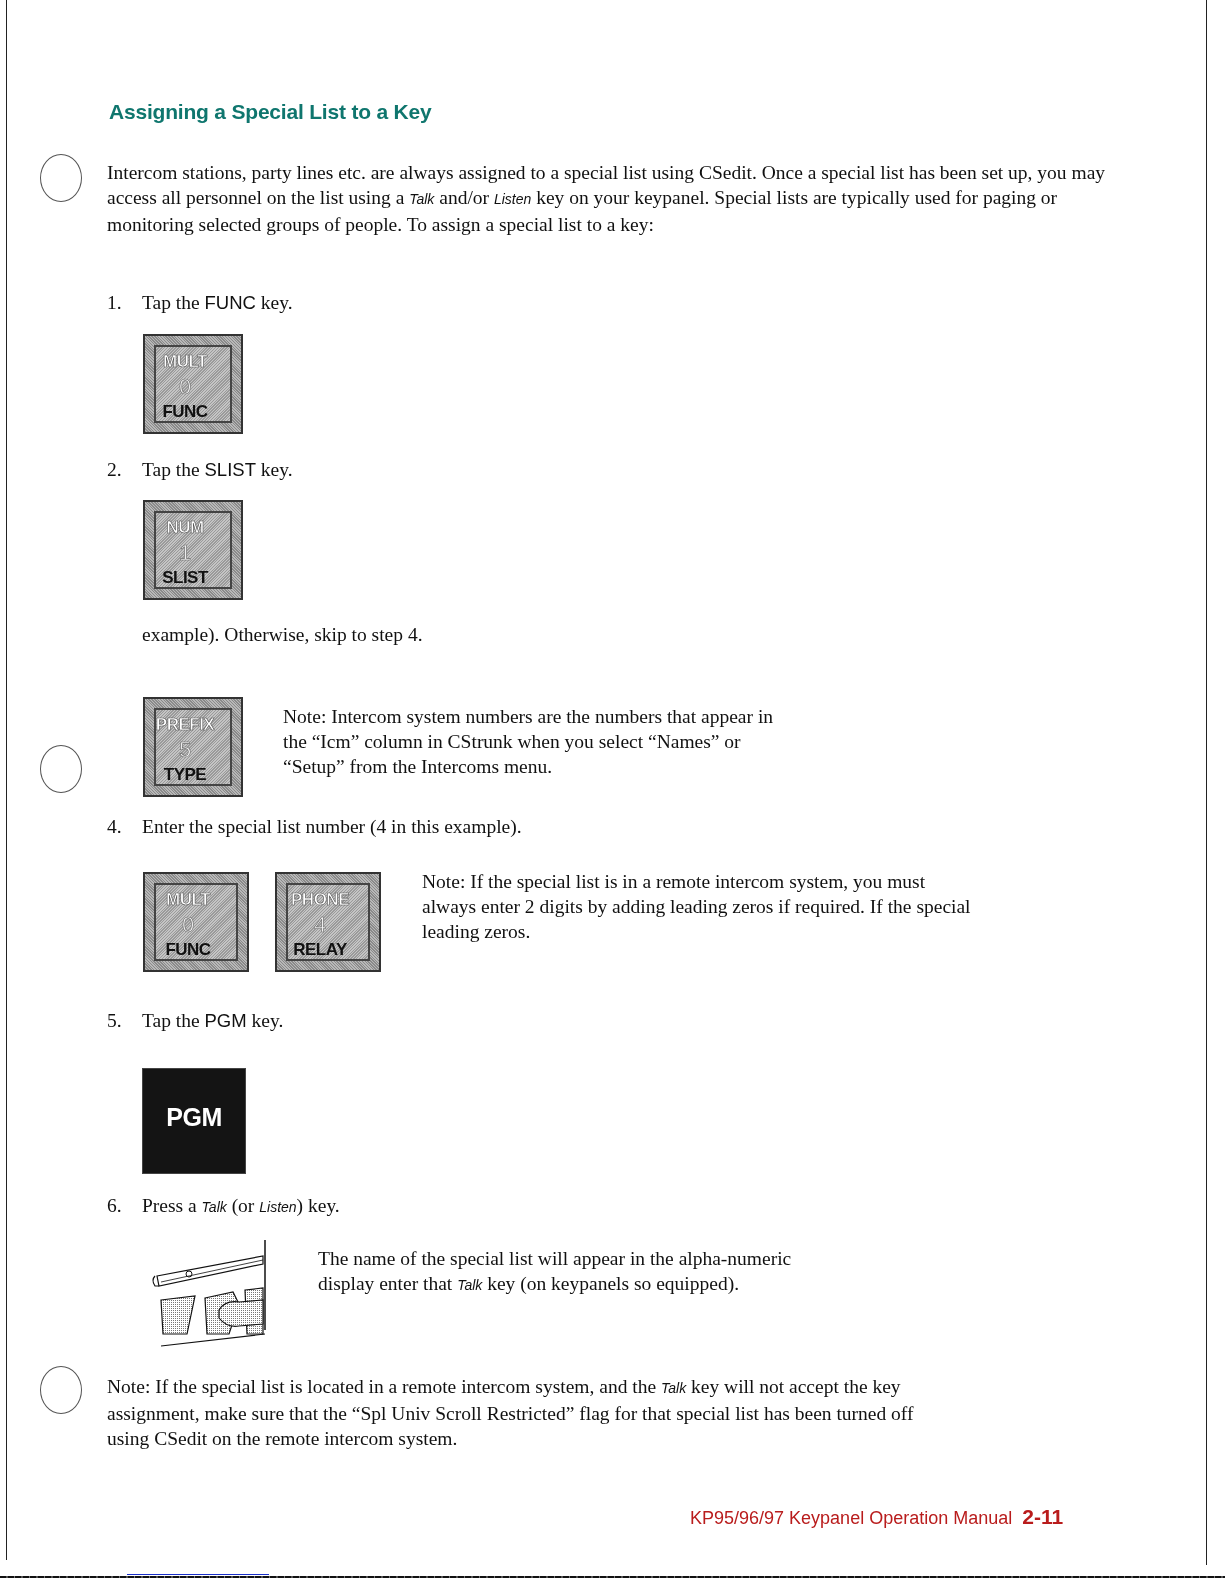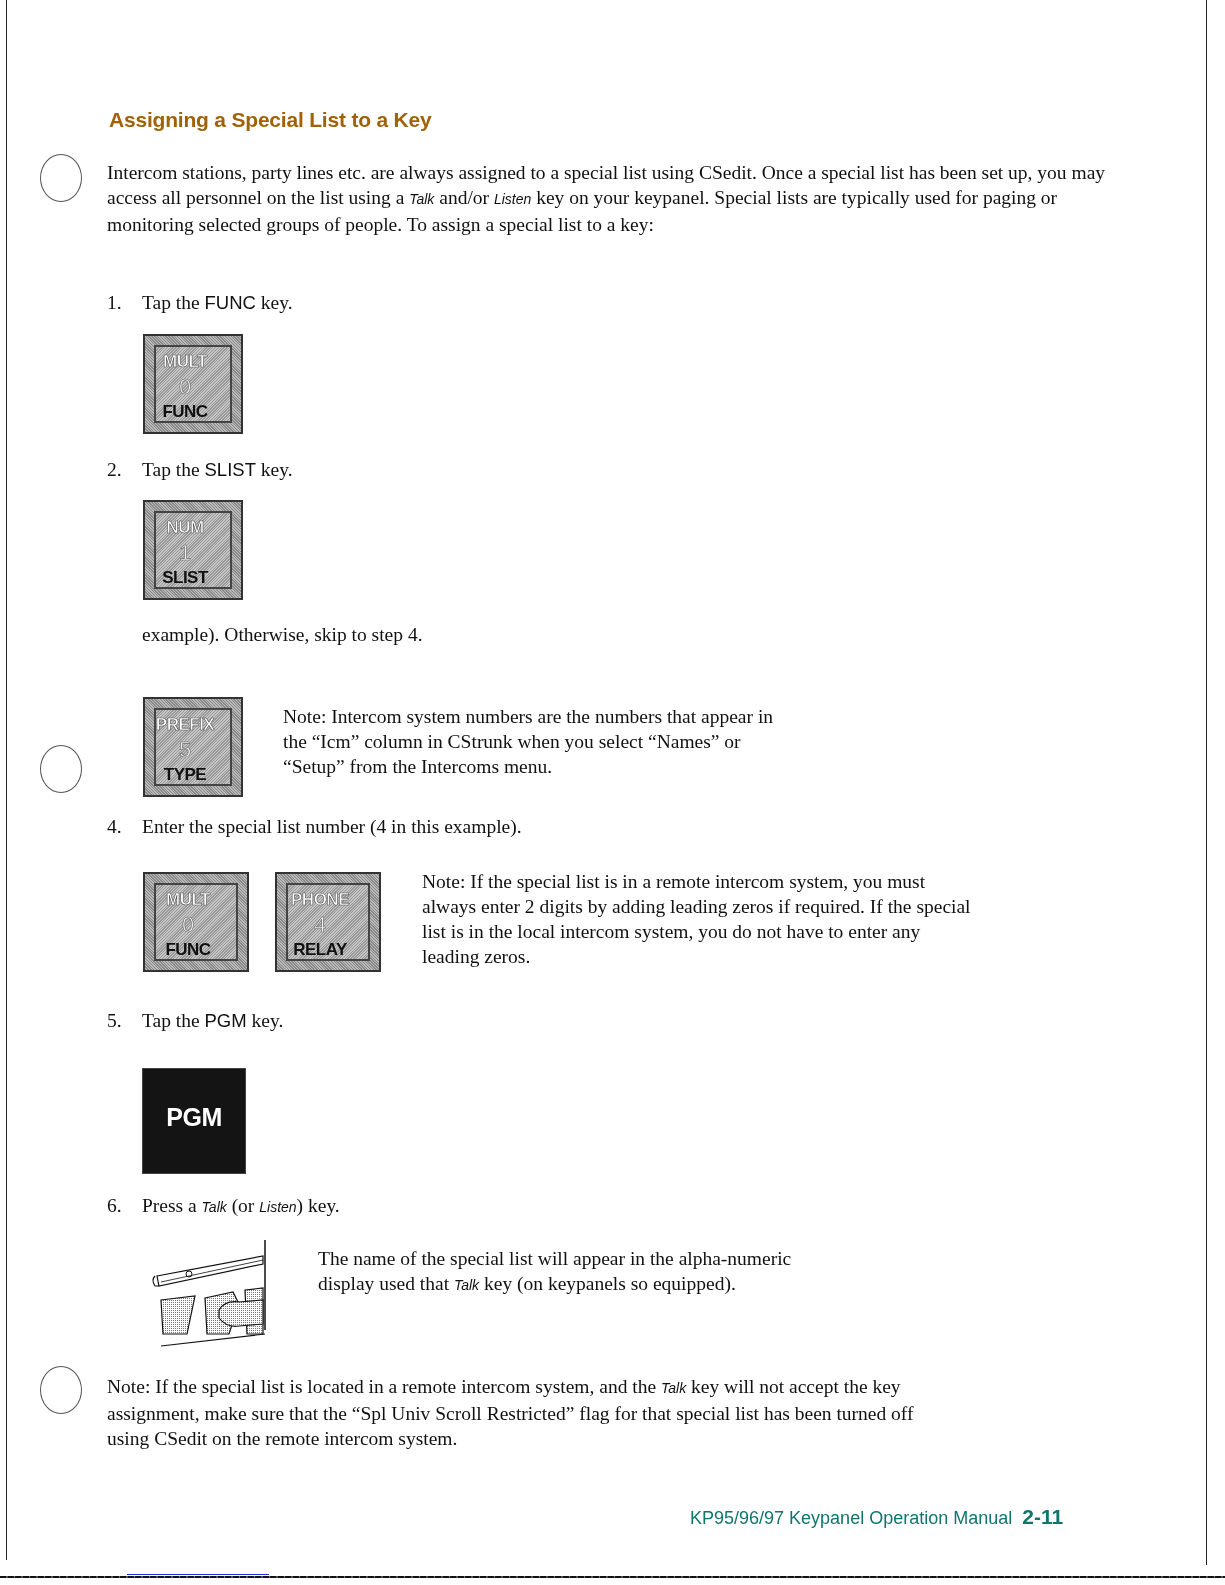--- a/index.html
+++ b/index.html
@@ -6,21 +6,21 @@
   body { width: 1225px; height: 1585px; position: relative; overflow: hidden;
          font-family: "Liberation Serif", "DejaVu Serif", serif; color: #111; }
   .page-border-left { position: absolute; left: 6px; top: 0; width: 1px; height: 1560px; background: #222; }
   .page-border-right { position: absolute; left: 1206px; top: 0; width: 1px; height: 1565px; background: #222; }
   .page-border-bottom { position: absolute; left: 0; top: 1576px; width: 1225px; height: 2px;
         background: repeating-linear-gradient(90deg,#111 0 6px,#555 6px 8px,#111 8px 14px,#777 14px 15px); }
   .blue-line { position: absolute; left: 127px; top: 1574px; width: 142px; height: 1px; background: #1a2fc9; }
   .punch-hole { position: absolute; width: 40px; height: 46px; border: 1.5px solid #555; border-radius: 50%; }
   .abs { position: absolute; }
   .heading { font-family: "Liberation Sans", "DejaVu Sans", sans-serif; font-weight: bold;
-             font-size: 21px; left: 109px; top: 108px; letter-spacing: -0.2px; color:#a16207; }
+             font-size: 21px; left: 109px; top: 100px; letter-spacing: -0.2px; color:#0f766e; }
   .para { font-size: 19.5px; line-height: 25px; }
   .sans-i { font-family: "Liberation Sans", "DejaVu Sans", sans-serif; font-style: italic; font-size: 14px; }
   .sans { font-family: "Liberation Sans", "DejaVu Sans", sans-serif; font-size: 18.5px; }
   .step-num { display: inline-block; width: 35px; }
   .key { position: absolute; width: 100px; height: 100px; box-sizing: border-box;
          background: repeating-linear-gradient(45deg,#8a8a8a 0 1px,#b8b8b8 1px 2px);
          border: 2px solid #333; }
   .key::before { content: ""; position: absolute; left: 9px; top: 9px; right: 9px; bottom: 9px;
          border: 2px solid #444;
          background: repeating-linear-gradient(135deg,#9a9a9a 0 1px,#c4c4c4 1px 2px); }
@@ -28,21 +28,21 @@
          font-family: "Liberation Sans", "DejaVu Sans", sans-serif; font-weight: bold; z-index: 2; }
   .key .k-top { top: 16px; font-size: 17px; color: #fff; -webkit-text-stroke: 0.6px #555; letter-spacing: -0.5px; }
   .key .k-mid { top: 38px; font-size: 22px; color: #eee; font-weight: normal; -webkit-text-stroke: 0.6px #666; }
   .key .k-bot { top: 66px; font-size: 17px; color: #111; letter-spacing: -0.5px; }
   .pgm-key { position: absolute; left: 142px; top: 1068px; width: 102px; height: 104px; background: #141414;
              border: 1px solid #444; }
   .pgm-key span { position: absolute; left: 0; right: 0; top: 34px; text-align: center; color: #fff;
              font-family: "Liberation Sans", "DejaVu Sans", sans-serif; font-weight: bold; font-size: 25px; letter-spacing: -0.5px; }
   .talk-illus { position: absolute; left: 143px; top: 1238px; width: 128px; height: 112px; }
   .footer { position: absolute; left: 690px; top: 1505px; font-family: "Liberation Sans", "DejaVu Sans", sans-serif;
-            font-size: 18px; color: #0f766e; }
+            font-size: 18px; color: #b91c1c; }
   .footer .page-no { font-weight: bold; font-size: 21px; margin-left: 10px; }
 </style>
 </head>
 <body>
 
 <div class="page-border-left"></div>
 <div class="page-border-right"></div>
 <div class="page-border-bottom"></div>
 <div class="blue-line"></div>
 
@@ -97,21 +97,20 @@
   <div class="k-bot">FUNC</div>
 </div>
 <div class="key" style="left:257px;top:872px;width:106px;margin-left:18px;">
   <div class="k-top">PHONE</div>
   <div class="k-mid">4</div>
   <div class="k-bot">RELAY</div>
 </div>
 <div class="abs para" style="left:422px;top:869px;">
   <div>Note: If the special list is in a remote intercom system, you must</div>
   <div>always enter 2 digits by adding leading zeros if required. If the special</div>
-  <div>list is in the local intercom system, you do not have to enter any</div>
   <div>leading zeros.</div>
 </div>
 
 <div class="abs para" style="left:107px;top:1008px;">
   <span class="step-num">5.</span><span>Tap the </span><span class="sans">PGM</span><span> key.</span>
 </div>
 <div class="pgm-key">
   <span>PGM</span>
 </div>
 
@@ -131,21 +130,21 @@
   <line x1="18" y1="44" x2="120" y2="22" stroke="#111" stroke-width="0.8"></line>
   <circle cx="46" cy="36" r="3" fill="none" stroke="#111" stroke-width="1"></circle>
   <path d="M18 62 L52 58 L44 96 L20 96 Z" fill="url(#dots)" stroke="#111" stroke-width="1.2"></path>
   <path d="M62 60 L90 54 L96 66 L86 96 L64 96 Z" fill="url(#dots)" stroke="#111" stroke-width="1.2"></path>
   <path d="M102 52 L120 50 L120 96 L104 96 Z" fill="url(#dots)" stroke="#111" stroke-width="1.2"></path>
   <path d="M76 72 Q82 62 96 64 L120 62 L120 86 L96 88 Q84 90 76 80 Z" fill="url(#dots)" stroke="#111" stroke-width="1.2"></path>
   <line x1="18" y1="108" x2="122" y2="96" stroke="#111" stroke-width="1.2"></line>
 </svg>
 <div class="abs para" style="left:318px;top:1246px;">
   <div>The name of the special list will appear in the alpha-numeric</div>
-  <div><span>display used that </span><span class="sans-i">Talk</span><span> key (on keypanels so equipped).</span></div>
+  <div><span>display enter that </span><span class="sans-i">Talk</span><span> key (on keypanels so equipped).</span></div>
 </div>
 
 <div class="abs para" style="left:107px;top:1374px;width:1010px;">
   <div><span>Note: If the special list is located in a remote intercom system, and the </span><span class="sans-i">Talk</span><span> key will not accept the key</span></div>
   <div>assignment, make sure that the “Spl Univ Scroll Restricted” flag for that special list has been turned off</div>
   <div>using CSedit on the remote intercom system.</div>
 </div>
 
 <div class="footer">
   <span>KP95/96/97 Keypanel Operation Manual</span><span class="page-no">2-11</span>

